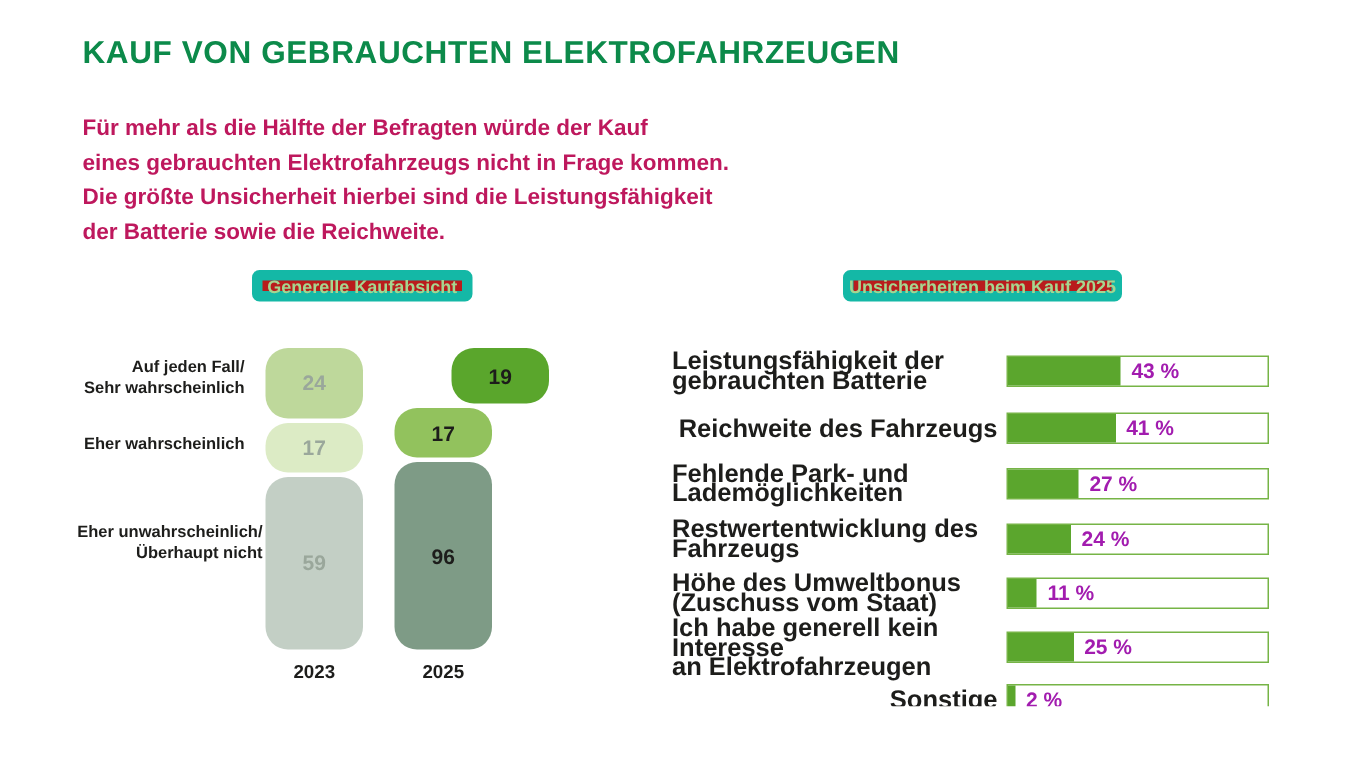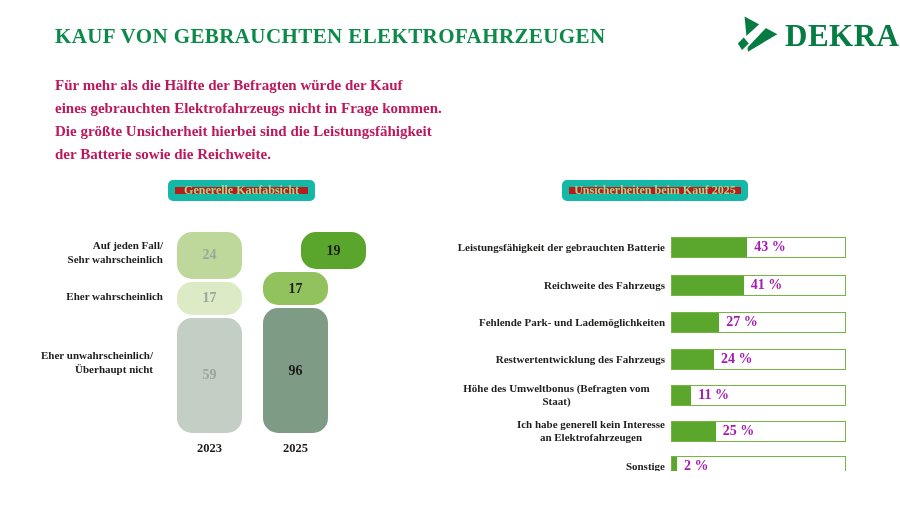--- a/index.html
+++ b/index.html
@@ -1,18 +1,18 @@
 <!DOCTYPE html>
 <html><head>
 <meta charset="utf-8">
 <style>
   html,body{margin:0;padding:0;background:#fff;}
   #canvas{
     position:relative;width:900px;height:471px;background:#ffffff;overflow:hidden;
-    font-family:Liberation Serif, serif;color:#1d1d1b;
+    font-family:Liberation Sans, sans-serif;color:#1d1d1b;
   }
   .abs{position:absolute;border-radius:15px;}
   #page-title{
     position:absolute;left:55px;top:24px;margin:0;
     font-size:21px;font-weight:bold;letter-spacing:.4px;color:#0c8a4a;white-space:nowrap;
   }
   #logo{position:absolute;left:737px;top:14px;display:flex;align-items:center;gap:6px;}
   #logo .brand{font-size:31px;font-weight:bold;color:#067c43;letter-spacing:.5px;line-height:1;}
   #intro{
     position:absolute;left:55px;top:74px;margin:0;
@@ -25,45 +25,35 @@
     font-size:12px;font-weight:bold;color:#a5d690;white-space:nowrap;
   }
   #badge-left{left:168px;top:180px;width:147px;}
   #badge-right{left:562px;top:180px;width:186px;}
   .seg{position:absolute;display:flex;align-items:center;justify-content:center;
        font-size:14px;font-weight:bold;}
   .cat-label{position:absolute;text-align:right;font-size:11px;font-weight:bold;
        line-height:14px;white-space:pre-line;display:flex;flex-direction:column;
        justify-content:center;align-items:flex-end;}
   .year-label{position:absolute;text-align:center;font-size:12.5px;font-weight:bold;}
-  .hbar-label{position:absolute;text-align:center;font-size:11px;font-weight:bold;
+  .hbar-label{position:absolute;text-align:left;font-size:17px;font-weight:bold;
        line-height:13px;white-space:pre-line;display:flex;flex-direction:column;
        justify-content:center;align-items:flex-end;}
   .hbar-box{position:absolute;background:#ffffff;border:1px solid #76b446;box-sizing:border-box;}
   .hbar-fill{position:absolute;background:#5ba62d;}
   .hbar-value{position:absolute;font-size:14px;font-weight:bold;color:#a21caf;
        display:flex;align-items:center;white-space:nowrap;}
 </style>
 </head>
 <body>
 
 <div id="canvas">
 
   <h1 id="page-title">KAUF VON GEBRAUCHTEN ELEKTROFAHRZEUGEN</h1>
 
-  <div id="logo">
-    <span style="display:inline-block;width:42px;height:42px;">
-      <svg width="42" height="42" viewBox="0 0 50 46">
-        <polygon points="9,1 48,22 13,43" fill="#067c43"></polygon>
-        <polygon points="-3,37 30,7 36,13 5,46" fill="#ffffff"></polygon>
-        <polygon points="1,33 8,26 14,33 6,41" fill="#067c43"></polygon>
-      </svg>
-    </span>
-    <span class="brand">DEKRA</span>
-  </div>
 
   <p id="intro">Für mehr als die Hälfte der Befragten würde der Kauf
 eines gebrauchten Elektrofahrzeugs nicht in Frage kommen.
 Die größte Unsicherheit hierbei sind die Leistungsfähigkeit
 der Batterie sowie die Reichweite.</p>
 
   <div id="badge-left" class="badge">Generelle Kaufabsicht</div>
   <div id="badge-right" class="badge">Unsicherheiten beim Kauf 2025</div>
 
   <div id="left-chart">
@@ -71,41 +61,41 @@
       <div class="seg abs" style="left: 177px; top: 281.8px; width: 65px; height: 33.1px; background: rgb(220, 235, 197); color: rgb(154, 167, 155);">17</div>
       <div class="seg abs" style="left: 177px; top: 317.9px; width: 65px; height: 115px; background: rgb(195, 207, 197); color: rgb(154, 167, 155);">59</div>
       <div class="year-label" style="left: 177px; top: 441px; width: 65px;">2023</div>
       <div class="seg abs" style="left: 263px; top: 232px; width: 65px; height: 37px; background: rgb(90, 166, 44); color: rgb(29, 29, 27); margin-left: 38px;">19</div>
       <div class="seg abs" style="left: 263px; top: 272.1px; width: 65px; height: 33.1px; background: rgb(146, 194, 93); color: rgb(29, 29, 27);">17</div>
       <div class="seg abs" style="left: 263px; top: 308.2px; width: 65px; height: 124.8px; background: rgb(126, 155, 134); color: rgb(29, 29, 27);">96</div>
       <div class="year-label" style="left: 263px; top: 441px; width: 65px;">2025</div>
       <div class="cat-label" style="left: 30px; width: 133px; top: 232px; height: 40px;">Auf jeden Fall/
 Sehr wahrscheinlich</div>
       <div class="cat-label" style="left: 30px; width: 133px; top: 276px; height: 40px;">Eher wahrscheinlich</div>
-      <div class="cat-label" style="left: 20px; width: 133px; top: 342px; height: 40px; text-align: right;">Eher unwahrscheinlich/
+      <div class="cat-label" style="left: 42px; width: 133px; top: 342px; height: 40px; text-align: right;">Eher unwahrscheinlich/
 Überhaupt nicht</div>
     </div>
   <div id="right-chart">
       <div class="hbar-label" style="left: 448px; width: 217px; top: 231px; height: 32px;">Leistungsfähigkeit der gebrauchten Batterie</div>
       <div class="hbar-box" style="left: 671px; top: 236.5px; width: 175px; height: 21px; border-color: rgb(118, 180, 70);"></div>
       <div class="hbar-fill" style="left: 672px; top: 237.5px; width: 75.3px; height: 19px; background: rgb(91, 166, 45);"></div>
       <div class="hbar-value" style="left: 754.25px; top: 237px; height: 20px;">43 %</div>
       <div class="hbar-label" style="left: 448px; width: 217px; top: 269px; height: 32px;">Reichweite des Fahrzeugs</div>
       <div class="hbar-box" style="left: 671px; top: 274.5px; width: 175px; height: 21px; border-color: rgb(118, 180, 70);"></div>
       <div class="hbar-fill" style="left: 672px; top: 275.5px; width: 71.8px; height: 19px; background: rgb(91, 166, 45);"></div>
       <div class="hbar-value" style="left: 750.75px; top: 275px; height: 20px;">41 %</div>
       <div class="hbar-label" style="left: 448px; width: 217px; top: 306px; height: 32px;">Fehlende Park- und Lademöglichkeiten</div>
       <div class="hbar-box" style="left: 671px; top: 311.5px; width: 175px; height: 21px; border-color: rgb(118, 180, 70);"></div>
       <div class="hbar-fill" style="left: 672px; top: 312.5px; width: 47.3px; height: 19px; background: rgb(91, 166, 45);"></div>
       <div class="hbar-value" style="left: 726.25px; top: 312px; height: 20px;">27 %</div>
       <div class="hbar-label" style="left: 448px; width: 217px; top: 343px; height: 32px;">Restwertentwicklung des Fahrzeugs</div>
       <div class="hbar-box" style="left: 671px; top: 348.5px; width: 175px; height: 21px; border-color: rgb(118, 180, 70);"></div>
       <div class="hbar-fill" style="left: 672px; top: 349.5px; width: 42px; height: 19px; background: rgb(91, 166, 45);"></div>
       <div class="hbar-value" style="left: 721px; top: 349px; height: 20px;">24 %</div>
-      <div class="hbar-label" style="left: 448px; width: 217px; top: 379px; height: 32px;">Höhe des Umweltbonus (Befragten vom Staat)</div>
+      <div class="hbar-label" style="left: 448px; width: 217px; top: 379px; height: 32px;">Höhe des Umweltbonus (Zuschuss vom Staat)</div>
       <div class="hbar-box" style="left: 671px; top: 384.5px; width: 175px; height: 21px; border-color: rgb(118, 180, 70);"></div>
       <div class="hbar-fill" style="left: 672px; top: 385.5px; width: 19.3px; height: 19px; background: rgb(91, 166, 45);"></div>
       <div class="hbar-value" style="left: 698.25px; top: 385px; height: 20px;">11 %</div>
       <div class="hbar-label" style="left: 448px; width: 217px; top: 415px; height: 32px;">Ich habe generell kein Interesse
 an Elektrofahrzeugen</div>
       <div class="hbar-box" style="left: 671px; top: 420.5px; width: 175px; height: 21px; border-color: rgb(118, 180, 70);"></div>
       <div class="hbar-fill" style="left: 672px; top: 421.5px; width: 43.8px; height: 19px; background: rgb(91, 166, 45);"></div>
       <div class="hbar-value" style="left: 722.75px; top: 421px; height: 20px;">25 %</div>
       <div class="hbar-label" style="left: 448px; width: 217px; top: 450px; height: 32px;">Sonstige</div>
       <div class="hbar-box" style="left: 671px; top: 455.5px; width: 175px; height: 21px; border-color: rgb(118, 180, 70);"></div>

